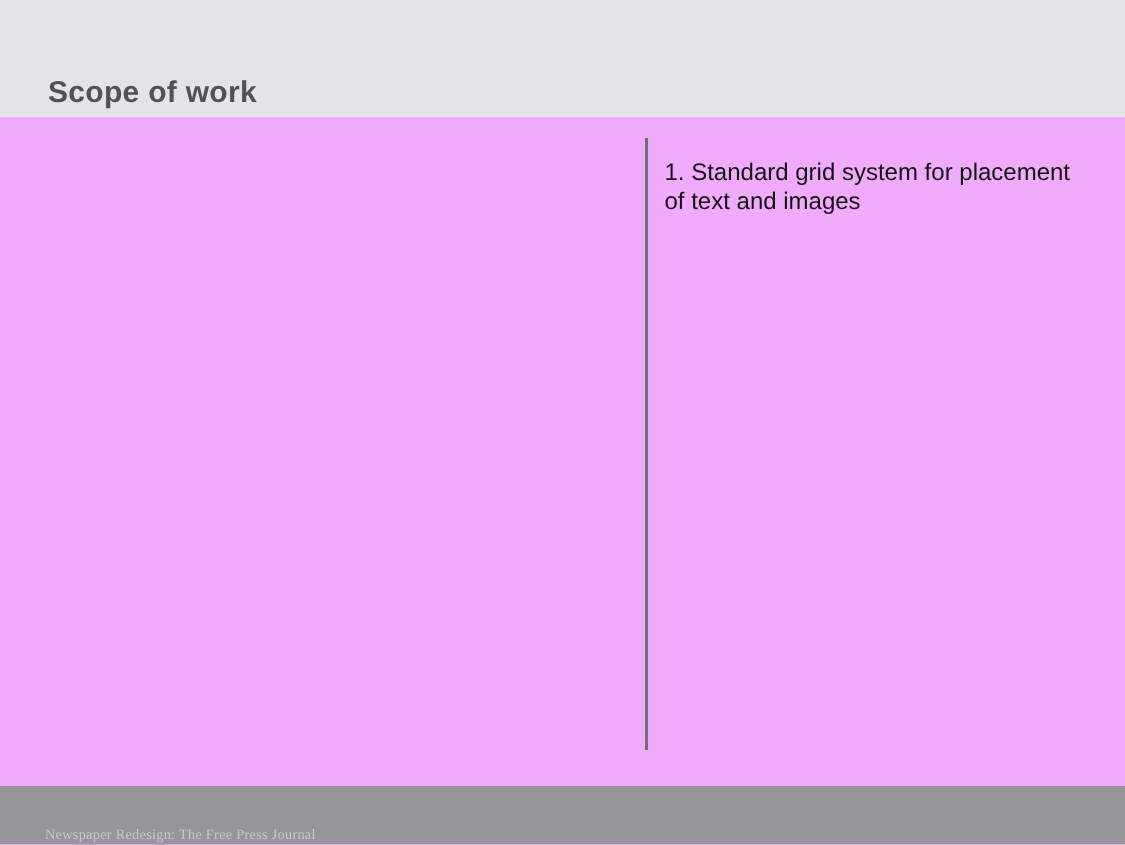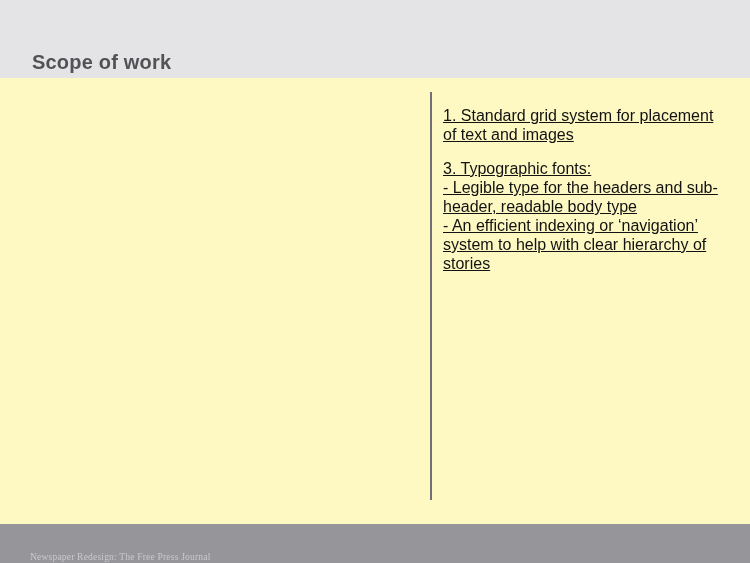--- a/index.html
+++ b/index.html
@@ -7,21 +7,21 @@
   body {
     position: relative;
     background: #ffffff;
     font-family: "Liberation Sans", sans-serif;
     overflow: hidden;
   }
   .slide {
     position: absolute;
     top: 0; left: 0;
     width: 750px; height: 563px;
-    background: #fef9c3;
+    background: #f0abfc;
     padding-left: 44px;
   }
   .header-band {
     position: absolute;
     top: 0; left: 0;
     width: 750px; height: 78px;
     background: #e4e4e6;
   }
   .page-title {
     position: absolute;
@@ -42,21 +42,20 @@
     background: #717175;
   }
   .scope-list {
     position: absolute;
     left: 443px;
     top: 106px;
     width: 300px;
     color: #121212;
     font-size: 16px;
     line-height: 19px;
-    text-decoration: underline;
   }
   .scope-item {
     white-space: pre-line;
     margin: 0 0 15px 0;
   }
   .footer-bar {
     position: absolute;
     left: 0;
     top: 524px;
     width: 750px;
@@ -82,25 +81,19 @@
 
   <div class="header-band">
     <div class="page-title">Scope of work</div>
   </div>
 
   <div class="vertical-divider"></div>
 
   <div class="scope-list">
     <p class="scope-item">1. Standard grid system for placement
 of text and images</p>
-    <p class="scope-item">3. Typographic fonts:
-- Legible type for the headers and sub-
-header, readable body type
-- An efficient indexing or ‘navigation’
-system to help with clear hierarchy of
-stories</p>
   </div>
 
   <div class="footer-bar">
     <div class="footer-caption">Newspaper Redesign: The Free Press Journal</div>
   </div>
 
 </div>
 
 </body></html>

